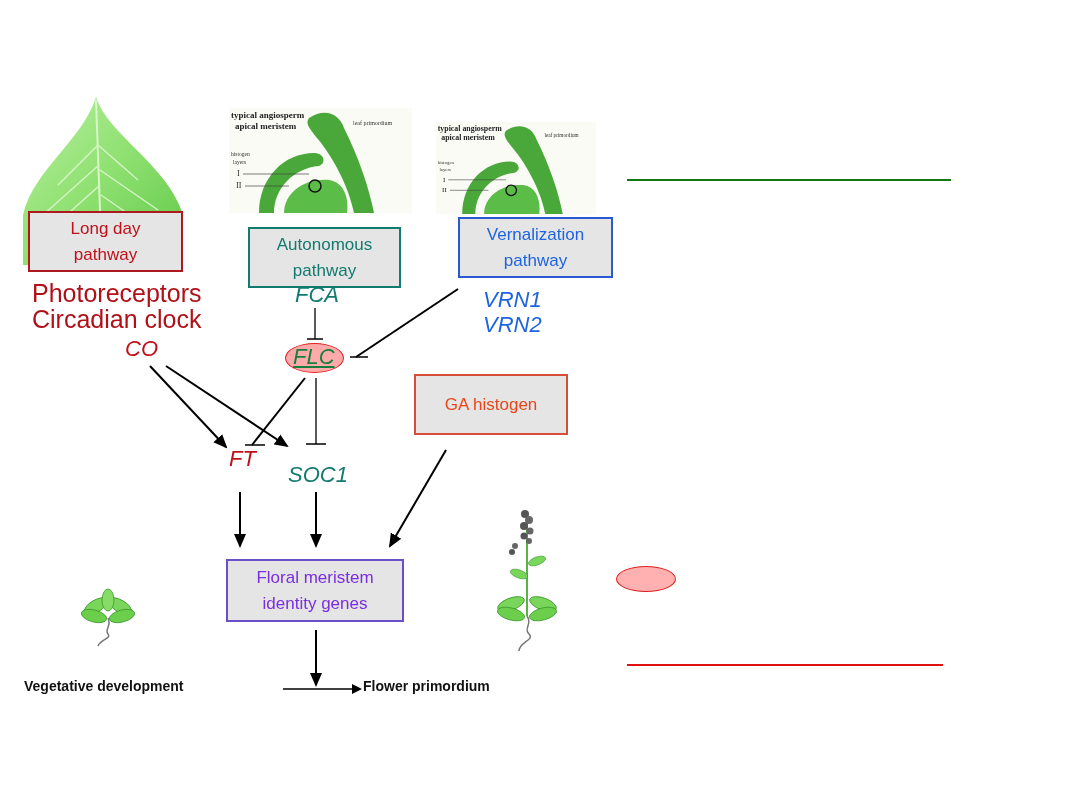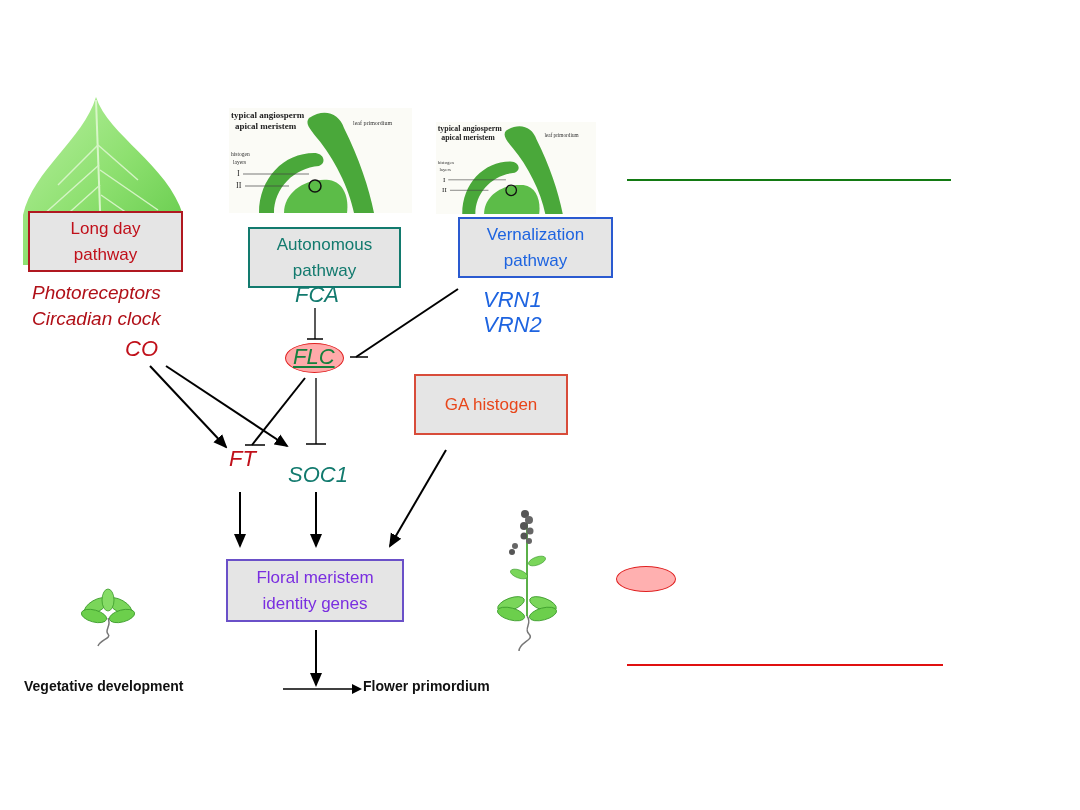--- a/index.html
+++ b/index.html
@@ -1,20 +1,20 @@
 <!DOCTYPE html>
 <html><head>
   <meta charset="utf-8">
   <style>
     html, body { margin: 0; padding: 0; background: #ffffff; }
     body { width: 1080px; height: 810px; position: relative; overflow: hidden; font-family: "Liberation Sans", sans-serif; }
     .abs { position: absolute; }
     .box { position: absolute; background: #e5e5e5; box-sizing: border-box; display: flex; align-items: center; justify-content: center; text-align: center; font-weight: normal; font-size: 17px; line-height: 26px; white-space: pre-line; }
     .gene { position: absolute; font-style: italic; font-size: 22px; line-height: 22px; white-space: nowrap; }
-    .plain { position: absolute; font-size: 19px; line-height: 26px; white-space: nowrap; font-style: italic; }
+    .plain { position: absolute; font-size: 25px; line-height: 26px; white-space: nowrap; }
     .bold-text { position: absolute; font-weight: bold; font-size: 14px; white-space: nowrap; color: #111; }
     svg.overlay { position: absolute; left: 0; top: 0; }
   </style>
 </head>
 <body>
 
 <svg class="abs" style="left:18px;top:95px;" width="170" height="170" viewBox="0 0 170 170">
   <defs>
     <linearGradient id="leafg" x1="0" y1="0" x2="1" y2="1">
       <stop offset="0" stop-color="#b8f0a0"></stop>

